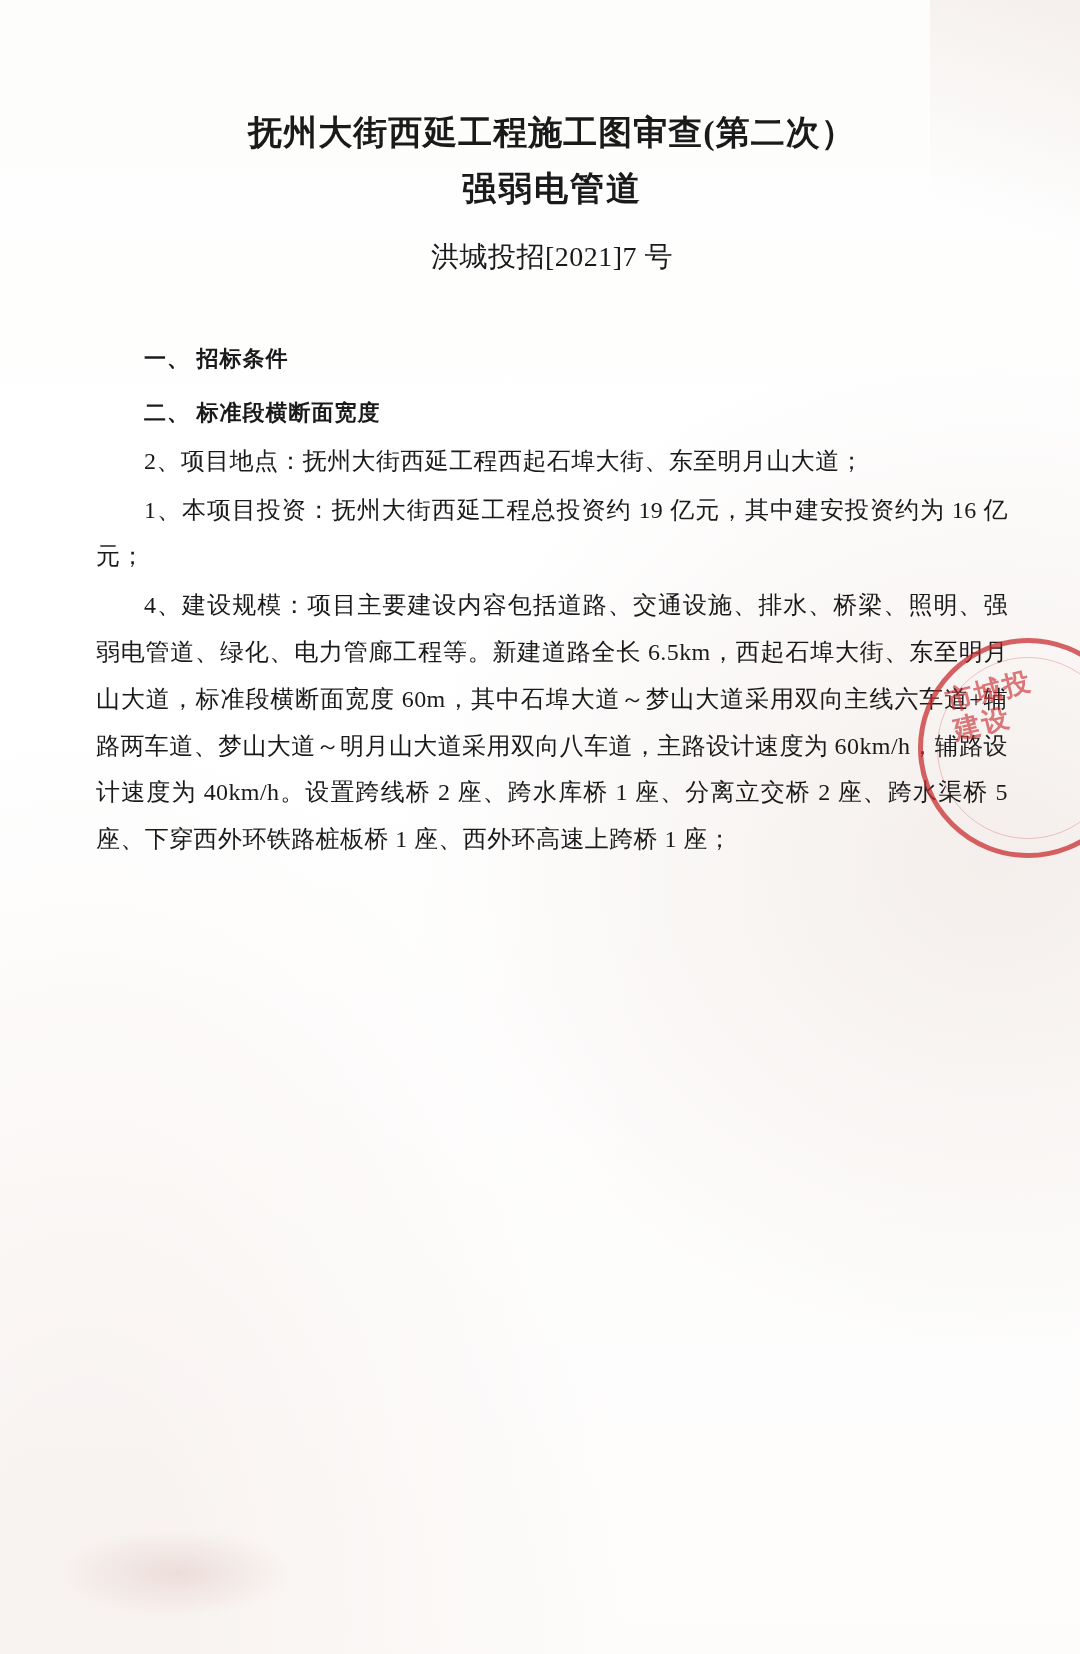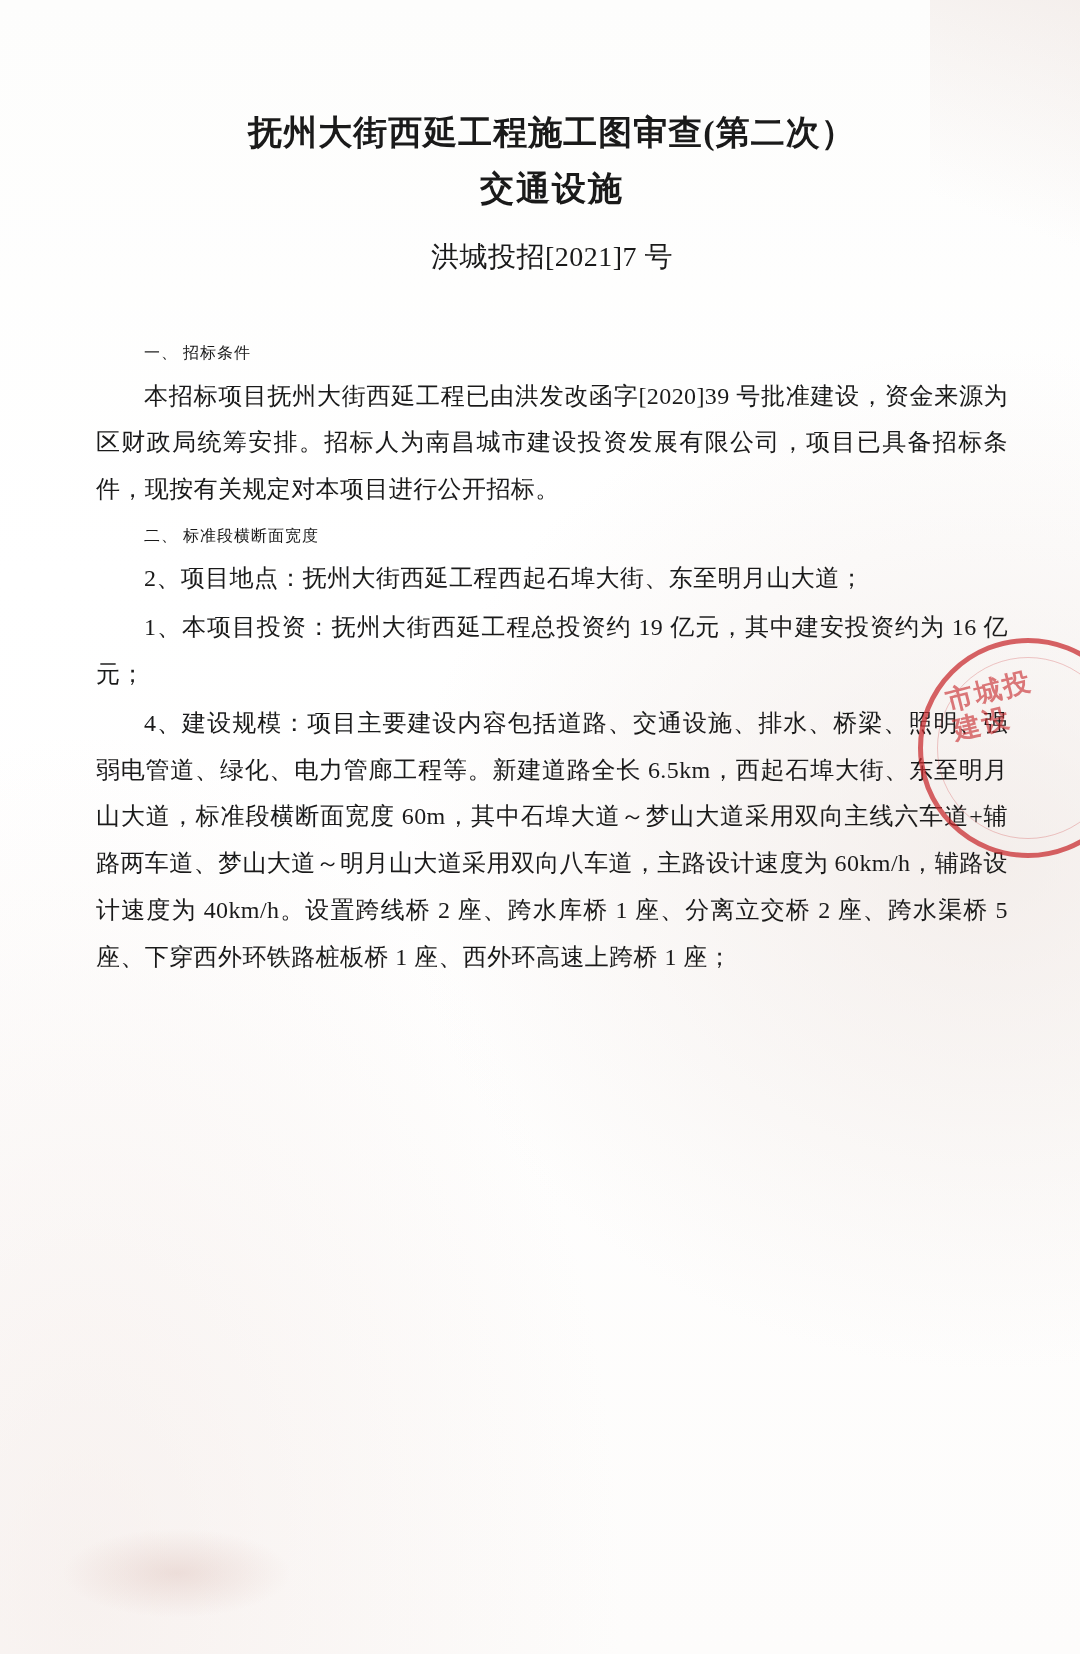--- a/index.html
+++ b/index.html
@@ -58,22 +58,22 @@
     letter-spacing: 0.5px;
     margin: 24px 0 0 0;
     font-weight: 400;
   }
 
   .body-block {
     margin-top: 62px;
   }
 
   .heading {
-    font-size: 16px;
-    font-weight: 400;
+    font-size: 22px;
+    font-weight: 700;
     line-height: 1.9;
     margin: 0 0 4px 0;
     text-indent: 48px;
     letter-spacing: 1px;
   }
 
   p.para {
     font-size: 24px;
     line-height: 1.95;
     margin: 0;
@@ -148,28 +148,27 @@
   }
 </style>
 </head>
 <body>
 
 <div class="paper"></div>
 
 <div class="page">
 
   <h1 class="doc-title">抚州大街西延工程施工图审查(第二次）</h1>
-  <div class="doc-title-line2">交通设施</div>
+  <div class="doc-title-line2">强弱电管道</div>
   <div class="doc-docnum">洪城投招[2021]7 号</div>
 
   <div class="body-block">
 
     <div class="section">
       <div class="heading">一、 招标条件</div>
-      <p class="para">本招标项目抚州大街西延工程已由洪发改函字[2020]39 号批准建设，资金来源为区财政局统筹安排。招标人为南昌城市建设投资发展有限公司，项目已具备招标条件，现按有关规定对本项目进行公开招标。</p>
     </div>
 
     <div class="spacer-sm"></div>
 
     <div class="section">
       <div class="heading">二、 标准段横断面宽度</div>
       <p class="para">2、项目地点：抚州大街西延工程西起石埠大街、东至明月山大道；</p>
       <p class="para">1、本项目投资：抚州大街西延工程总投资约 19 亿元，其中建安投资约为 16 亿元；</p>
       <p class="para">4、建设规模：项目主要建设内容包括道路、交通设施、排水、桥梁、照明、强弱电管道、绿化、电力管廊工程等。新建道路全长 6.5km，西起石埠大街、东至明月山大道，标准段横断面宽度 60m，其中石埠大道～梦山大道采用双向主线六车道+辅路两车道、梦山大道～明月山大道采用双向八车道，主路设计速度为 60km/h，辅路设计速度为 40km/h。设置跨线桥 2 座、跨水库桥 1 座、分离立交桥 2 座、跨水渠桥 5 座、下穿西外环铁路桩板桥 1 座、西外环高速上跨桥 1 座；</p>
     </div>

